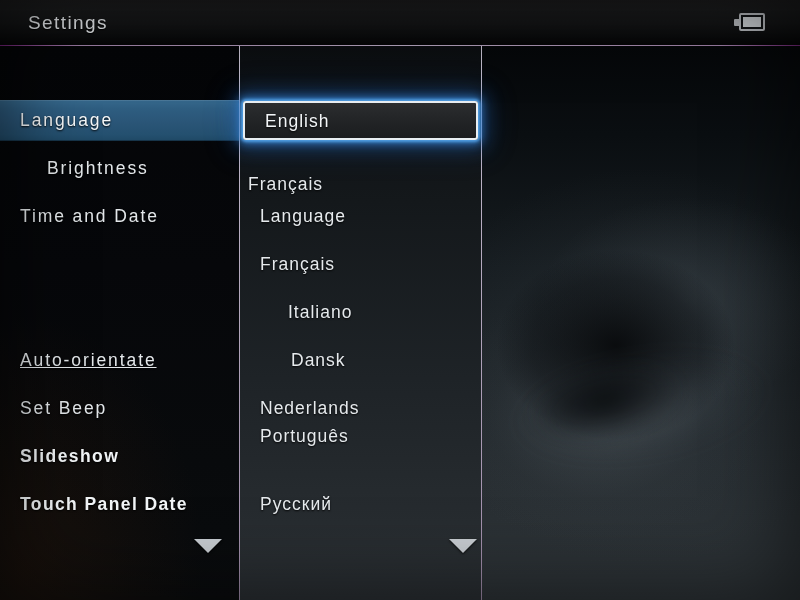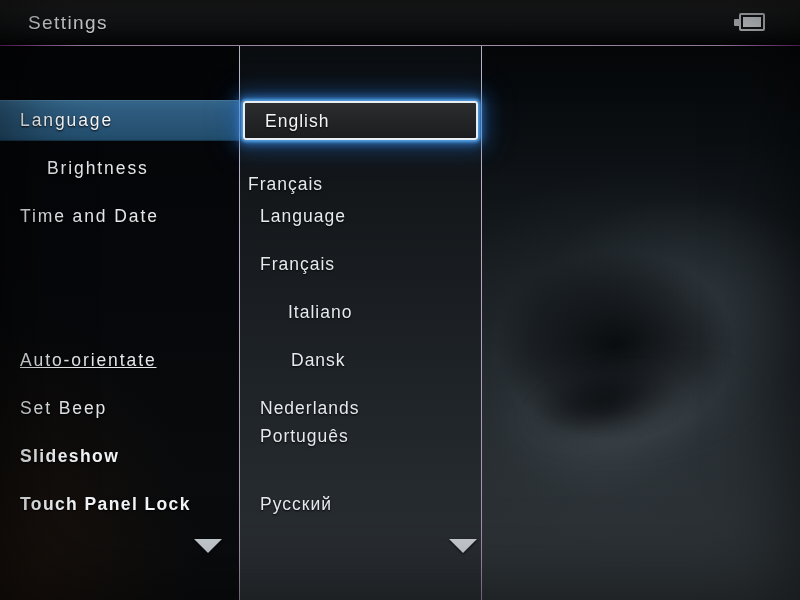--- a/index.html
+++ b/index.html
@@ -295,21 +295,21 @@
   <div class="vdiv" id="vdiv-1"></div>
   <div class="vdiv" id="vdiv-2"></div>
 
   <div id="menu-list">
       <div class="menu-item selected" style="top: 54px;">Language</div>
       <div class="menu-item" style="top: 102px; padding-left: 47px;">Brightness</div>
       <div class="menu-item" style="top: 150px;">Time and Date</div>
       <div class="menu-item" style="top: 294px; text-decoration: underline;">Auto-orientate</div>
       <div class="menu-item" style="top: 342px;">Set Beep</div>
       <div class="menu-item bold" style="top: 390px;">Slideshow</div>
-      <div class="menu-item bold" style="top: 438px;">Touch Panel Lock</div>
+      <div class="menu-item bold" style="top: 438px;">Touch Panel Date</div>
     </div>
 
   <div id="lang-list">
       <div class="lang-item selected" style="top: 55px;">English</div>
       <div class="lang-item" style="top: 118px; padding-left: 8px;">Français</div>
       <div class="lang-item" style="top: 150px;">Language</div>
       <div class="lang-item" style="top: 198px;">Français</div>
       <div class="lang-item" style="top: 246px; padding-left: 48px;">Italiano</div>
       <div class="lang-item" style="top: 294px; margin-left: 31px;">Dansk</div>
       <div class="lang-item" style="top: 342px;">Nederlands</div>

